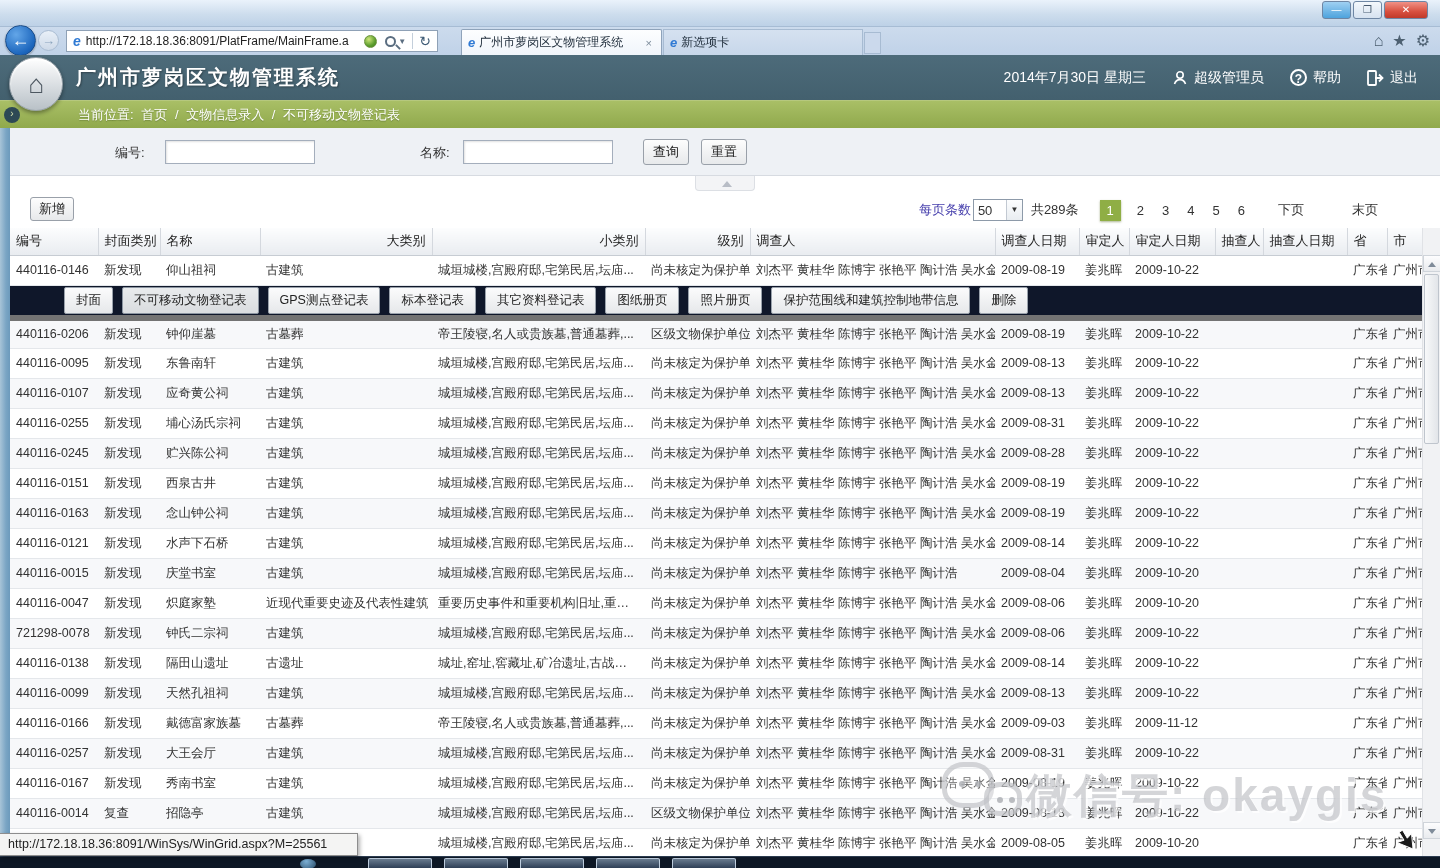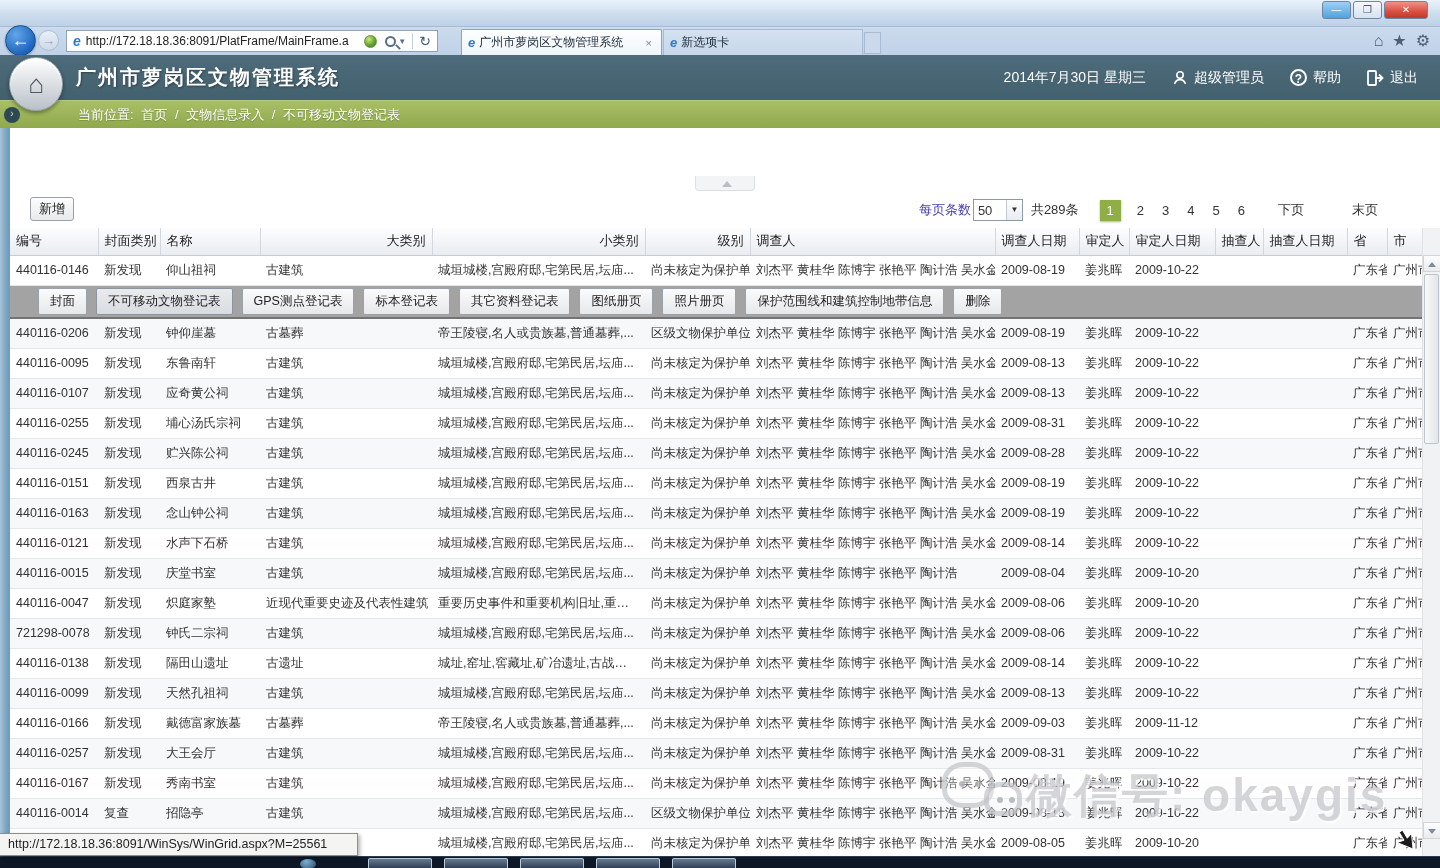--- a/index.html
+++ b/index.html
@@ -103,21 +103,21 @@
   table{border-collapse:collapse;table-layout:fixed;width:1412px}
   thead th{height:27px;background:linear-gradient(#fcfdfe,#e9ecf0);
     border-right:1px solid #d4d8de;border-bottom:1px solid #c7ccd3;
     font-size:13px;font-weight:normal;color:#222;padding:0 6px;text-align:left;white-space:nowrap;overflow:hidden}
   thead th.hr{text-align:right}
   tbody td{height:30px;border-bottom:1px solid #e4e7eb;font-size:12.5px;color:#333;
     padding:0 6px;white-space:nowrap;overflow:hidden;vertical-align:middle}
   tbody tr.alt{background:#f7f8fa}
   td.r{text-align:left}
   td.ell{text-overflow:ellipsis}
-  tr.detail-row td{height:33px;padding-left:28px;background:#a3a3a3;border-bottom:2px solid #737373}
+  tr.detail-row td{height:33px;padding-left:54px;background:#0f172a;border-bottom:6px solid #737373}
   .dbtn{display:inline-block;margin-right:9px;padding:4px 11px;font-size:12.5px;color:#222;
     border:1px solid #9aa2ac;border-radius:2px;background:linear-gradient(#fbfbfc,#e6e8ea);font-family:inherit}
   .dbtn.current{background:linear-gradient(#e9ebed,#d9dcdf);border-color:#8b95a1}
 
   
   .vscroll{position:absolute;left:1422px;top:228px;width:18px;height:628px;background:#f1f2f4;border-left:1px solid #e0e2e6}
   .sc-btn{position:absolute;left:0;width:18px;height:17px;background:linear-gradient(#fdfdfe,#e9ebee);border:1px solid #cfd4da}
   .sc-up{top:27px}
   .sc-dn{top:594px}
   .tri-up{position:absolute;left:4px;top:6px;width:0;height:0;border-left:4px solid transparent;border-right:4px solid transparent;border-bottom:5px solid #7f8b99}
@@ -225,20 +225,28 @@
       <span>首页</span>
       <span>/</span>
       <span>文物信息录入</span>
       <span>/</span>
       <span>不可移动文物登记表</span>
     </div>
   </div>
 
   <div class="leftstrip"></div>
 
+  <div class="searchpanel">
+    <span class="slabel" style="left:105px">编号:</span>
+    <input class="sinput" style="left: 155px;" value="">
+    <span class="slabel" style="left:410px">名称:</span>
+    <input class="sinput" style="left: 453px;" value="">
+    <button class="btn sbtn" style="left:633px">查询</button>
+    <button class="btn sbtn" style="left:691px">重置</button>
+  </div>
   <div class="collapsetab">
       <span class="uptri"></span>
     </div>
 
   <div class="toolbar">
     <button class="btn addbtn">新增</button>
     <div class="pager">
       <span class="pp-label">每页条数</span>
       <span class="ppselect">
         <span class="val">50</span>

